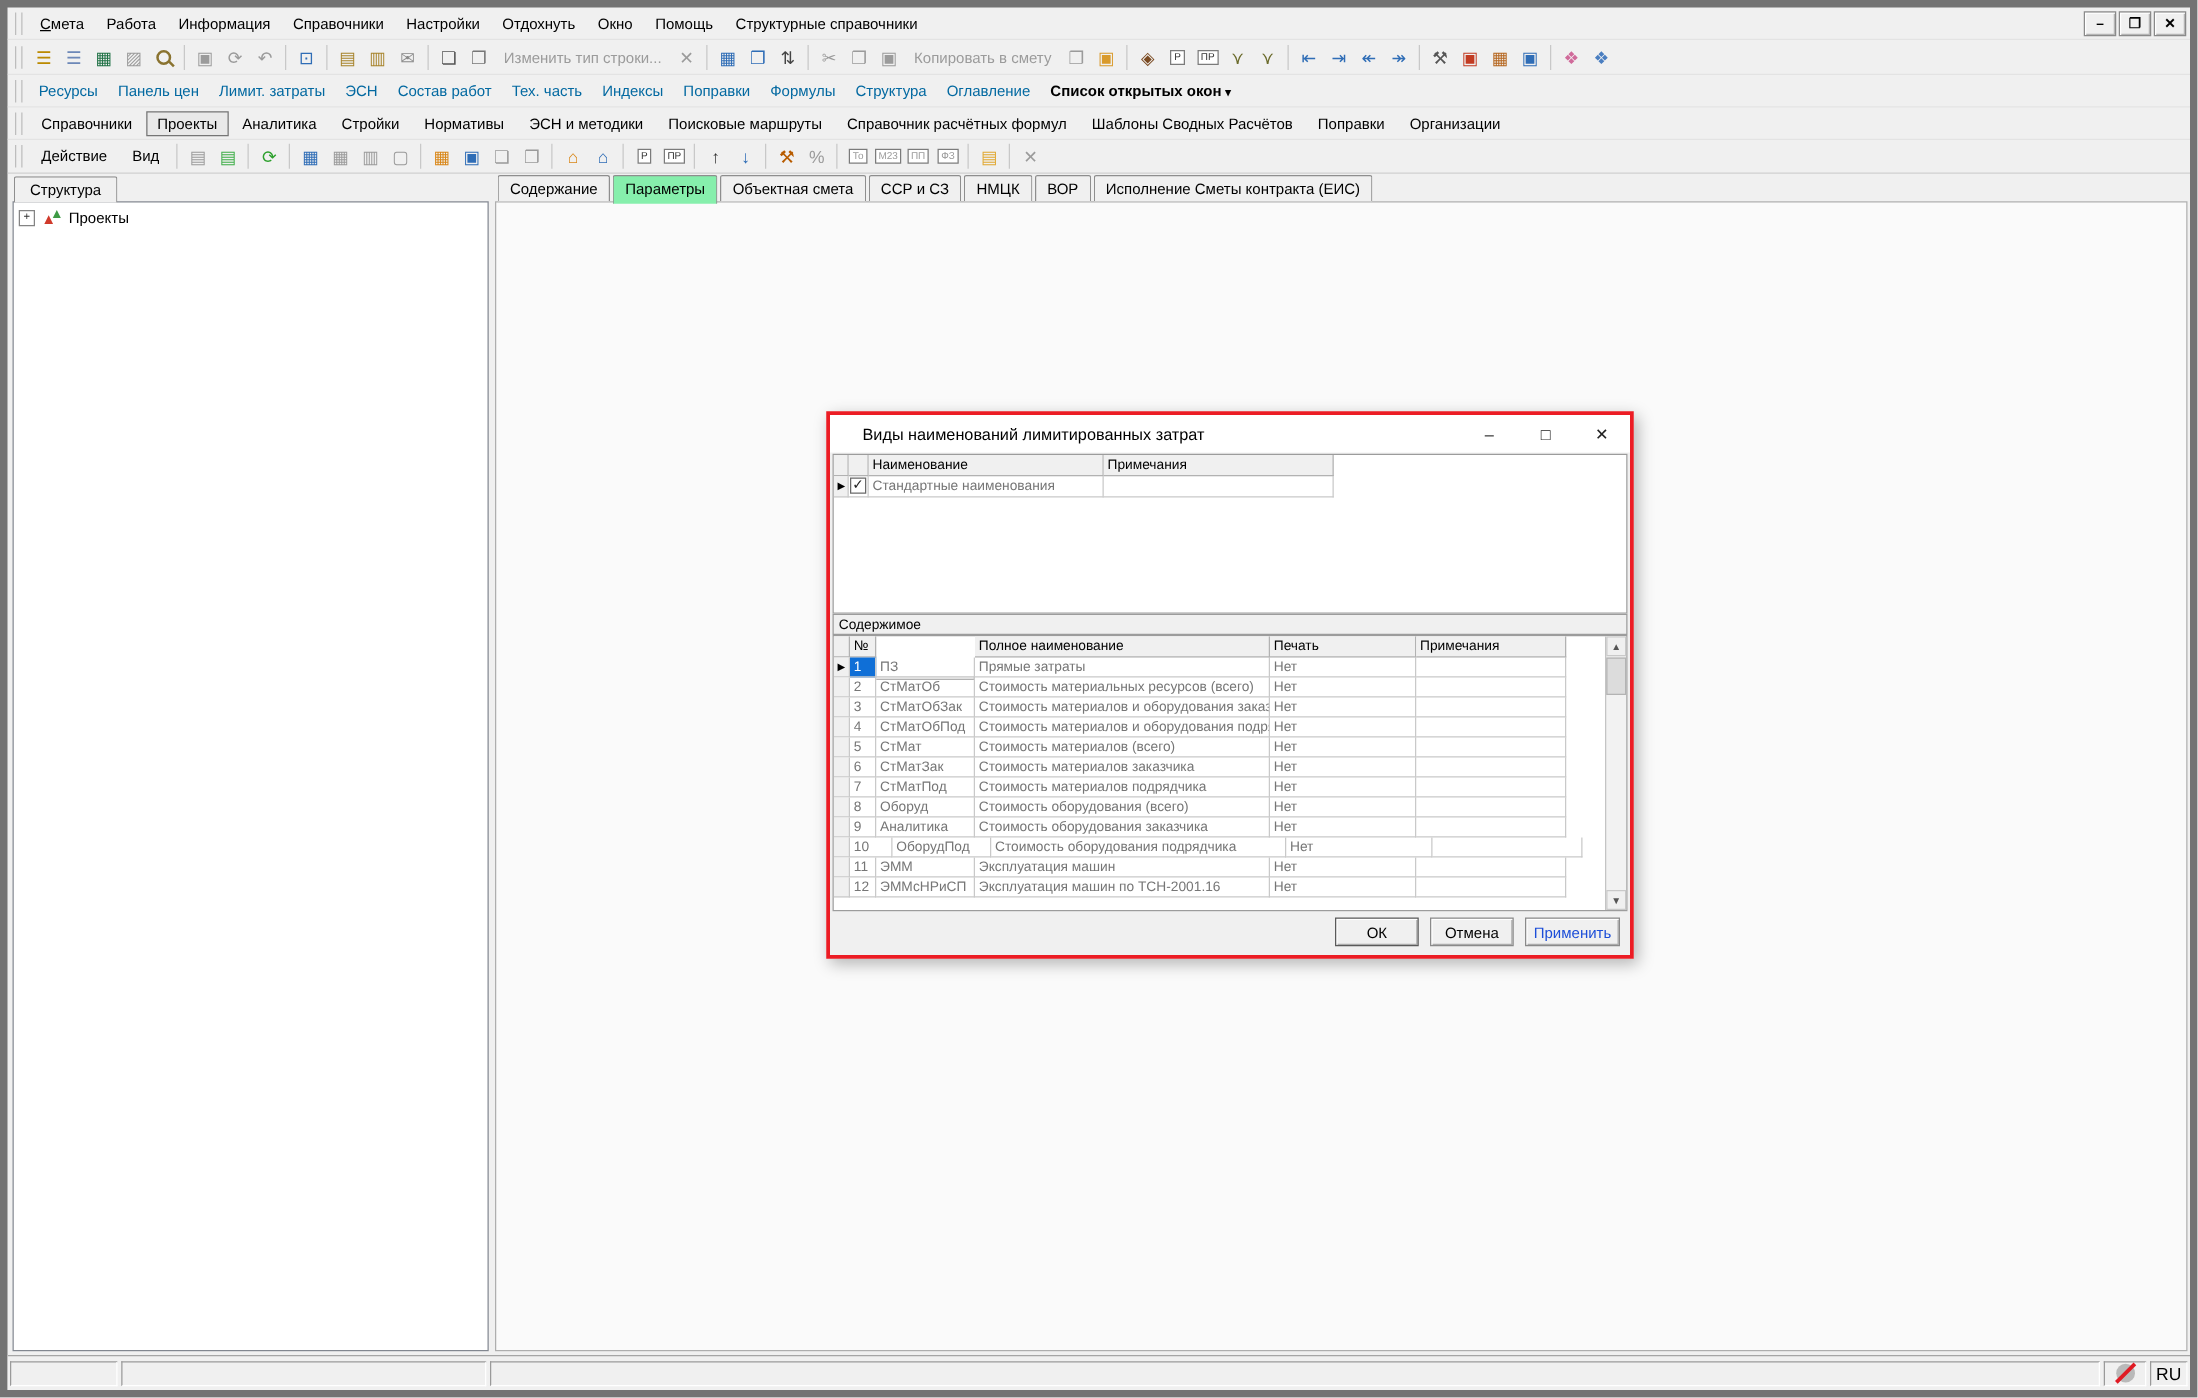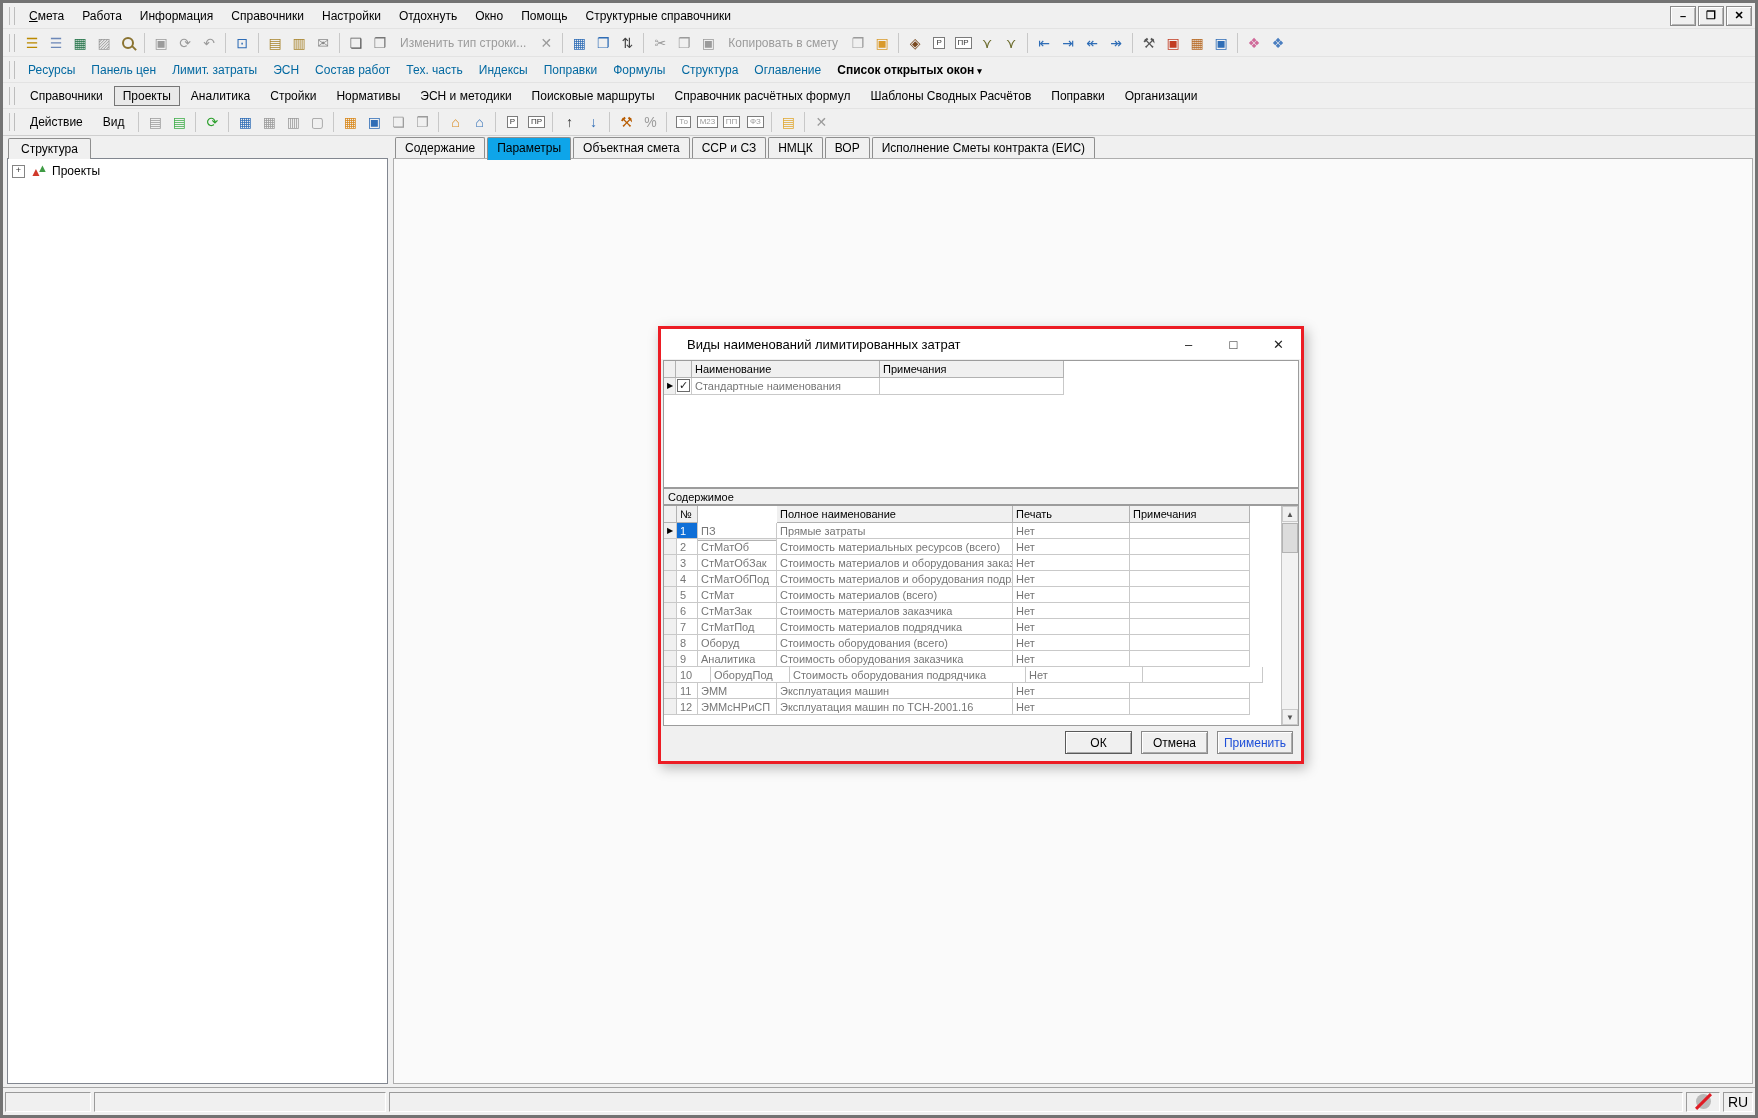--- a/index.html
+++ b/index.html
@@ -1,18 +1,18 @@
 <!DOCTYPE html>
 <html><head>
 <meta charset="utf-8">
 <style>
   html,body{margin:0;padding:0;background:#d6d6d6;}
   .app{position:relative;width:1758px;height:1118px;background:#f0f0f0;
        font-family:"Liberation Sans",sans-serif;font-size:12px;color:#000;
-       overflow:hidden;border:3px solid #737373;box-sizing:border-box;}
+       overflow:hidden;border:6px solid #737373;box-sizing:border-box;}
   .bar{display:flex;align-items:center;padding-left:4px;box-sizing:border-box;}
   .titlebar{height:26px;border-bottom:1px solid #e3e3e3;}
   .menu-item{padding:3px 9px;cursor:default;white-space:nowrap;}
   .menu-item u{text-decoration:underline;}
   .win-controls{margin-left:auto;display:flex;gap:2px;padding-right:3px;}
   .win-btn{width:24px;height:18px;background:#f0f0f0;border:1px solid #8a8a8a;
            box-shadow:inset 1px 1px 0 #fff,inset -1px -1px 0 #b5b5b5;
            font-size:11px;font-weight:bold;display:flex;align-items:center;justify-content:center;}
   .toolbar1{height:28px;border-bottom:1px solid #e3e3e3;}
   .actionbar{height:27px;border-bottom:1px solid #cfcfcf;}
@@ -43,21 +43,21 @@
   .tree-node{display:flex;align-items:center;gap:5px;padding:5px 4px;}
   .expand-box{width:11px;height:11px;border:1px solid #848484;background:#fff;font-size:9px;line-height:9px;
               text-align:center;color:#333;flex:0 0 auto;}
   .pyr{position:relative;width:17px;height:14px;flex:0 0 auto;}
   .pyr .t1{position:absolute;left:7px;top:-2px;color:#3f9b45;font-size:11px;}
   .pyr .t2{position:absolute;left:0px;top:1px;color:#d03a2b;font-size:12px;}
   .main{position:absolute;left:390px;top:0;right:0;bottom:0;}
   .main-tabs{display:flex;align-items:flex-end;height:22px;padding-left:2px;position:relative;z-index:2;}
   .main-tab{padding:3px 9px;border:1px solid #8e8e8e;border-bottom:none;background:#f0f0f0;
             margin-right:2px;border-radius:2px 2px 0 0;white-space:nowrap;}
-  .main-tab.active{background:#0ea5e9;padding-bottom:5px;margin-bottom:-2px;}
+  .main-tab.active{background:#86efac;padding-bottom:5px;margin-bottom:-2px;}
   .main-client{position:absolute;left:0;right:2px;top:22px;bottom:3px;background:#fafafa;border:1px solid #aeaeae;}
   .statusbar{position:absolute;left:0;right:0;bottom:0;height:28px;background:#f0f0f0;border-top:1px solid #a5a5a5;
              display:flex;align-items:center;gap:3px;padding:0 2px;box-sizing:border-box;}
   .sb-panel{height:20px;border:1px solid;border-color:#9a9a9a #fff #fff #9a9a9a;background:#f0f0f0;
             box-sizing:border-box;display:flex;align-items:center;justify-content:center;font-size:14px;}
   .sb1{width:86px;} .sb2{width:292px;} .sb3{flex:1;} .sb4{width:34px;} .sb5{width:30px;}
   .nc{position:relative;width:15px;height:15px;background:#b9b9b9;border-radius:50%;}
   .nc::after{content:'';position:absolute;left:-3px;top:6px;width:21px;height:3px;background:#e01b24;transform:rotate(-45deg);}
   
   .dialog{position:absolute;left:655px;top:323px;width:646px;height:438px;background:#f0f0f0;

